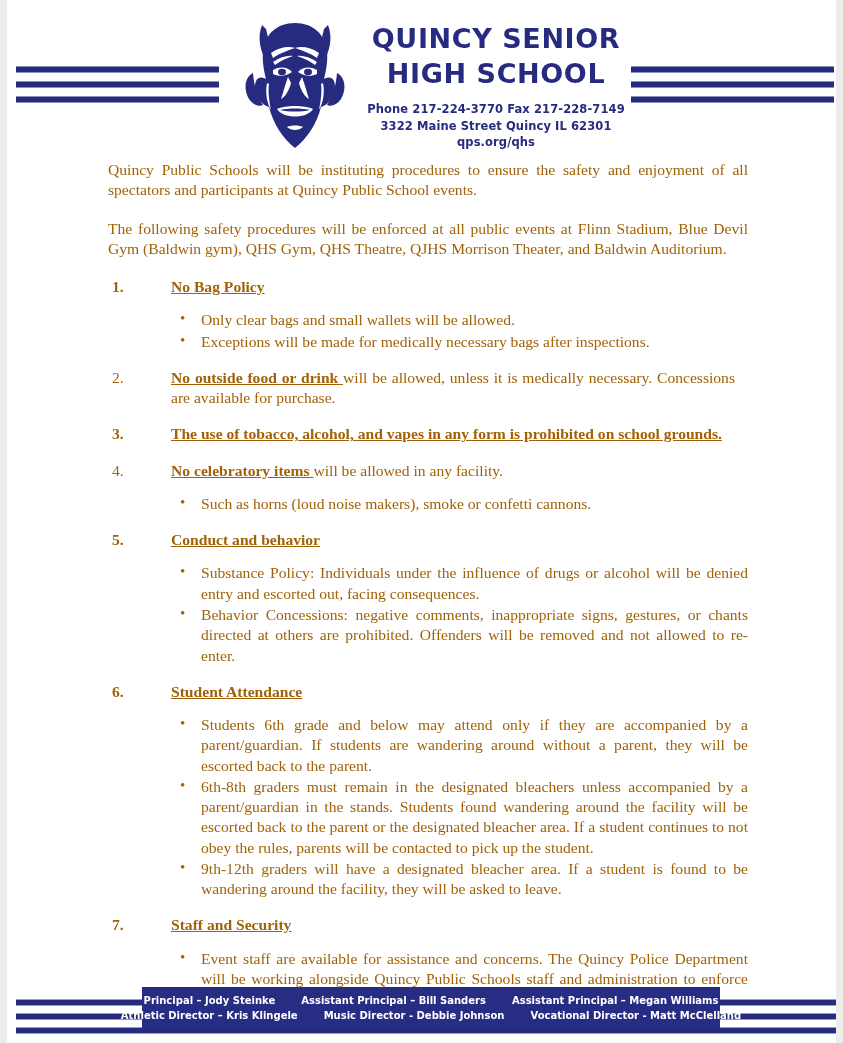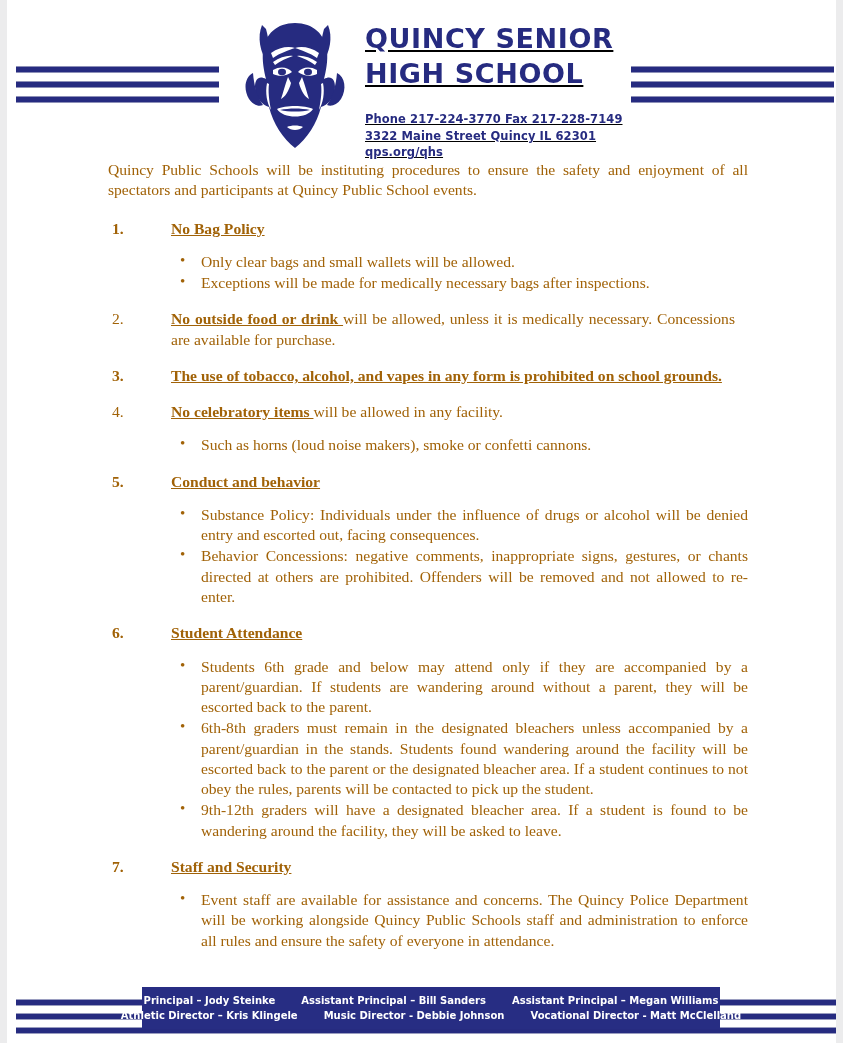--- a/index.html
+++ b/index.html
@@ -58,32 +58,32 @@
     width: 120px;
     height: 132px;
   }
   .logo-wrap svg { display: block; }
 
   .brand {
     position: absolute;
     left: 358px;
     top: 22px;
     width: 262px;
-    text-decoration: underline;
+    text-align: center;
   }
   .brand-line {
     font-family: "DejaVu Sans", sans-serif;
     font-weight: bold;
     color: #262b80;
     font-size: 27px;
     letter-spacing: 0.6px;
     line-height: 1.28;
   }
   .brand-contact {
-    margin-top: 20px;
+    margin-top: 10px;
     font-family: "DejaVu Sans", sans-serif;
     font-weight: bold;
     color: #262b80;
     font-size: 11.5px;
     line-height: 1.45;
     letter-spacing: 0.1px;
   }
 
   
   .content {
@@ -268,20 +268,21 @@
 
     <div class="stripes right">
       <div class="stripe"></div>
       <div class="stripe"></div>
       <div class="stripe"></div>
     </div>
   </div>
 
   <div class="content">
     <p class="para">Quincy Public Schools will be instituting procedures to ensure the safety and enjoyment of all spectators and participants at Quincy Public School events.</p>
+    <p class="para">The following safety procedures will be enforced at all public events at Flinn Stadium, Blue Devil Gym (Baldwin gym), QHS Gym, QHS Theatre, QJHS Morrison Theater, and Baldwin Auditorium.</p>
     <ol class="rules" id="rules-list">
         <li>
           <span class="num b">1.</span>
           <div class="rule-head"><span class="u-bold-underline">No Bag Policy</span></div>
           <ul class="subs">
             <li>Only clear bags and small wallets will be allowed.</li>
             <li>Exceptions will be made for medically necessary bags after inspections.</li>
           </ul>
         </li>
         <li>

